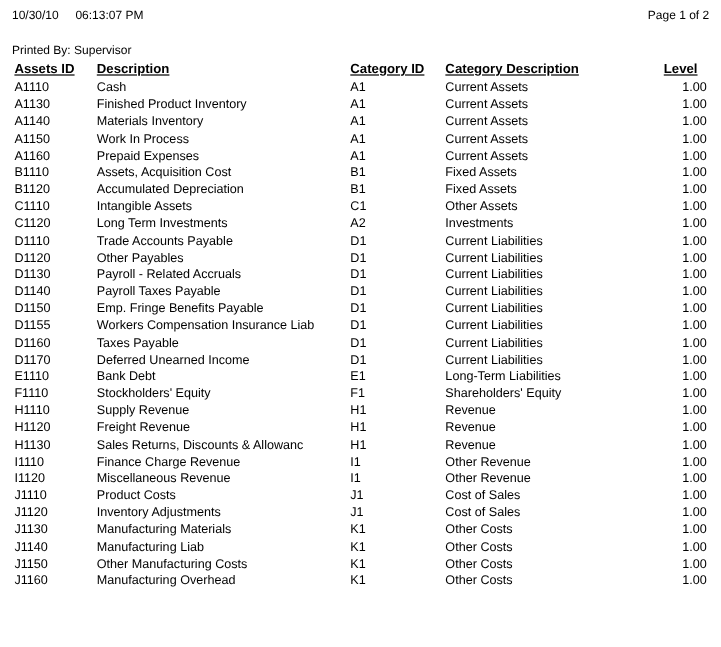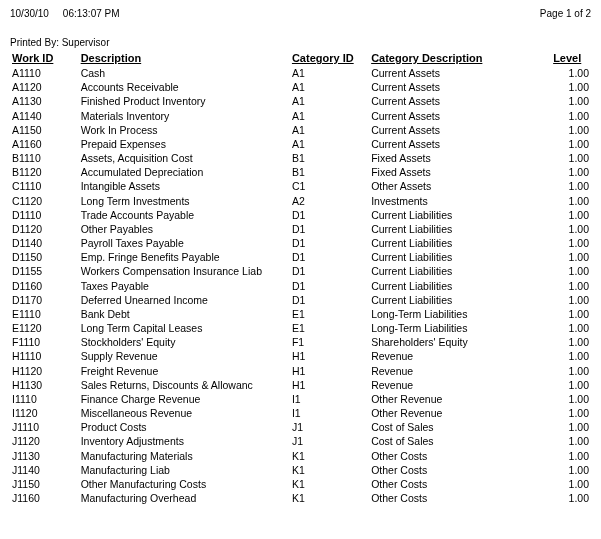--- a/index.html
+++ b/index.html
@@ -61,43 +61,36 @@
     </div>
   </div>
   <div class="header-right">Page 1 of 2</div>
 </div>
 
 <div class="printed-by">Printed By: Supervisor</div>
 
 <table>
   <thead>
     <tr>
-      <th class="col-group-id">Work ID</th>
+      <th class="col-group-id">Assets ID</th>
       <th class="col-description">Description</th>
       <th class="col-category-id">Category ID</th>
       <th class="col-category-desc">Category Description</th>
       <th class="col-level">Level</th>
     </tr>
   </thead>
   <tbody id="table-body">
   <tr>
         <td class="col-group-id">A1110</td>
         <td class="col-description">Cash</td>
         <td class="col-category-id">A1</td>
         <td class="col-category-desc">Current Assets</td>
         <td class="col-level">1.00</td>
       </tr>
       <tr>
-        <td class="col-group-id">A1120</td>
-        <td class="col-description">Accounts Receivable</td>
-        <td class="col-category-id">A1</td>
-        <td class="col-category-desc">Current Assets</td>
-        <td class="col-level">1.00</td>
-      </tr>
-      <tr>
         <td class="col-group-id">A1130</td>
         <td class="col-description">Finished Product Inventory</td>
         <td class="col-category-id">A1</td>
         <td class="col-category-desc">Current Assets</td>
         <td class="col-level">1.00</td>
       </tr>
       <tr>
         <td class="col-group-id">A1140</td>
         <td class="col-description">Materials Inventory</td>
         <td class="col-category-id">A1</td>
@@ -154,20 +147,27 @@
         <td class="col-level">1.00</td>
       </tr>
       <tr>
         <td class="col-group-id">D1120</td>
         <td class="col-description">Other Payables</td>
         <td class="col-category-id">D1</td>
         <td class="col-category-desc">Current Liabilities</td>
         <td class="col-level">1.00</td>
       </tr>
       <tr>
+        <td class="col-group-id">D1130</td>
+        <td class="col-description">Payroll - Related Accruals</td>
+        <td class="col-category-id">D1</td>
+        <td class="col-category-desc">Current Liabilities</td>
+        <td class="col-level">1.00</td>
+      </tr>
+      <tr>
         <td class="col-group-id">D1140</td>
         <td class="col-description">Payroll Taxes Payable</td>
         <td class="col-category-id">D1</td>
         <td class="col-category-desc">Current Liabilities</td>
         <td class="col-level">1.00</td>
       </tr>
       <tr>
         <td class="col-group-id">D1150</td>
         <td class="col-description">Emp. Fringe Benefits Payable</td>
         <td class="col-category-id">D1</td>
@@ -196,27 +196,20 @@
         <td class="col-level">1.00</td>
       </tr>
       <tr>
         <td class="col-group-id">E1110</td>
         <td class="col-description">Bank Debt</td>
         <td class="col-category-id">E1</td>
         <td class="col-category-desc">Long-Term Liabilities</td>
         <td class="col-level">1.00</td>
       </tr>
       <tr>
-        <td class="col-group-id">E1120</td>
-        <td class="col-description">Long Term Capital Leases</td>
-        <td class="col-category-id">E1</td>
-        <td class="col-category-desc">Long-Term Liabilities</td>
-        <td class="col-level">1.00</td>
-      </tr>
-      <tr>
         <td class="col-group-id">F1110</td>
         <td class="col-description">Stockholders' Equity</td>
         <td class="col-category-id">F1</td>
         <td class="col-category-desc">Shareholders' Equity</td>
         <td class="col-level">1.00</td>
       </tr>
       <tr>
         <td class="col-group-id">H1110</td>
         <td class="col-description">Supply Revenue</td>
         <td class="col-category-id">H1</td>

